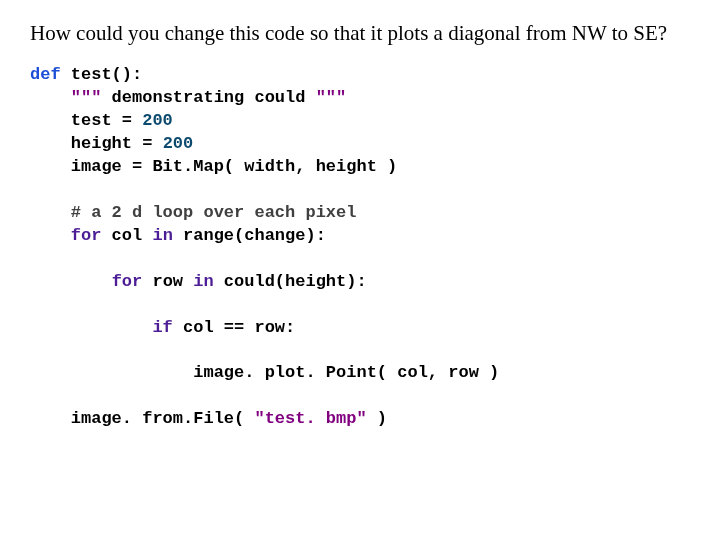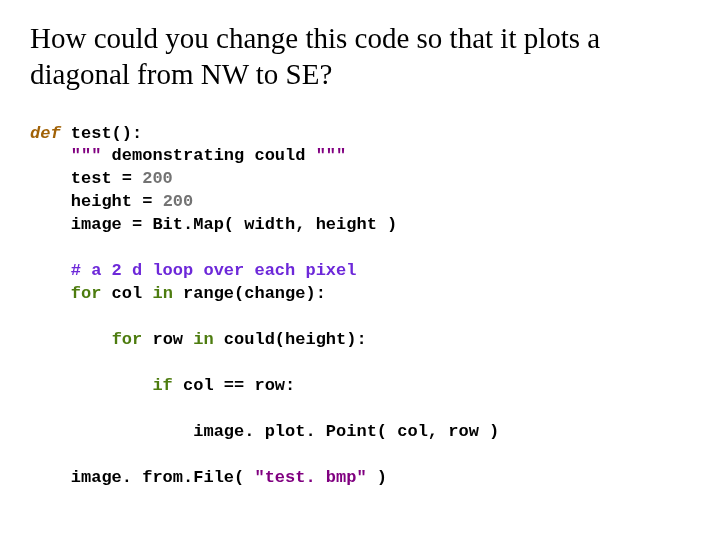--- a/index.html
+++ b/index.html
@@ -8,39 +8,39 @@
     background: #ffffff;
     font-family: "Times New Roman", Times, serif;
     width: 720px;
     height: 540px;
     overflow: hidden;
   }
   .slide {
     padding: 20px 30px;
   }
   .title {
-    font-size: 29px;
+    font-size: 21px;
     line-height: 1.25;
     color: #000;
-    margin-bottom: 30px;
+    margin-bottom: 18px;
     font-weight: normal;
   }
   .code {
     font-family: "Courier New", Courier, monospace;
     font-size: 17px;
     font-weight: bold;
     line-height: 1.35;
     white-space: pre;
     color: #000;
   }
-  .kw-green { color: #a16207; font-style: italic; }
+  .kw-green { color: #1d4ed8; }
   .str-purple { color: #800080; }
-  .kw-orange { color: #4d7c0f; }
-  .num-red { color: #737373; }
-  .comment-red { color: #6d28d9; }
+  .kw-orange { color: #4c1d95; }
+  .num-red { color: #0c4a6e; }
+  .comment-red { color: #404040; }
 </style>
 </head>
 <body>
 
 <div class="slide">
   <div class="title">How could you change this code so that it plots a diagonal from NW to SE?</div>
 
   <div class="code"><span class="kw-green">def</span><span> test():</span>
 <span class="str-purple">    """</span><span> demonstrating could </span><span class="str-purple">"""</span>
 <span>    test = </span><span class="num-red">200</span>

